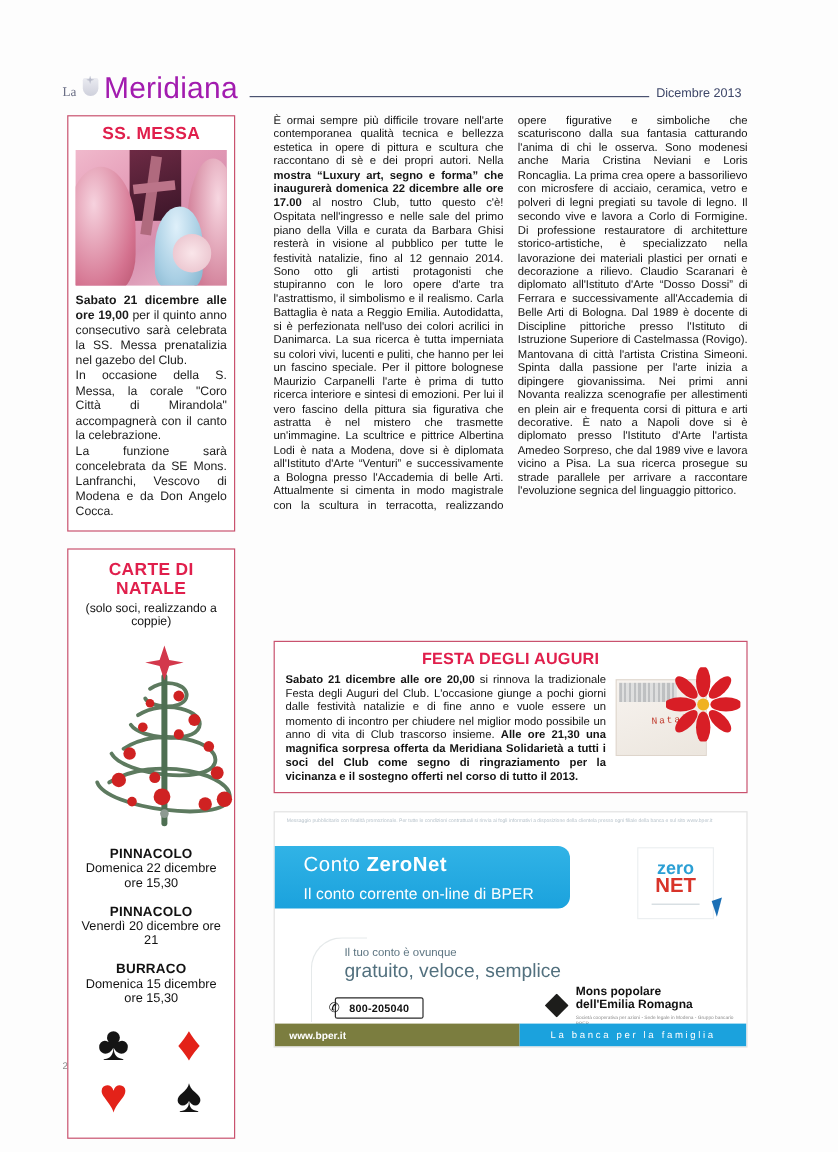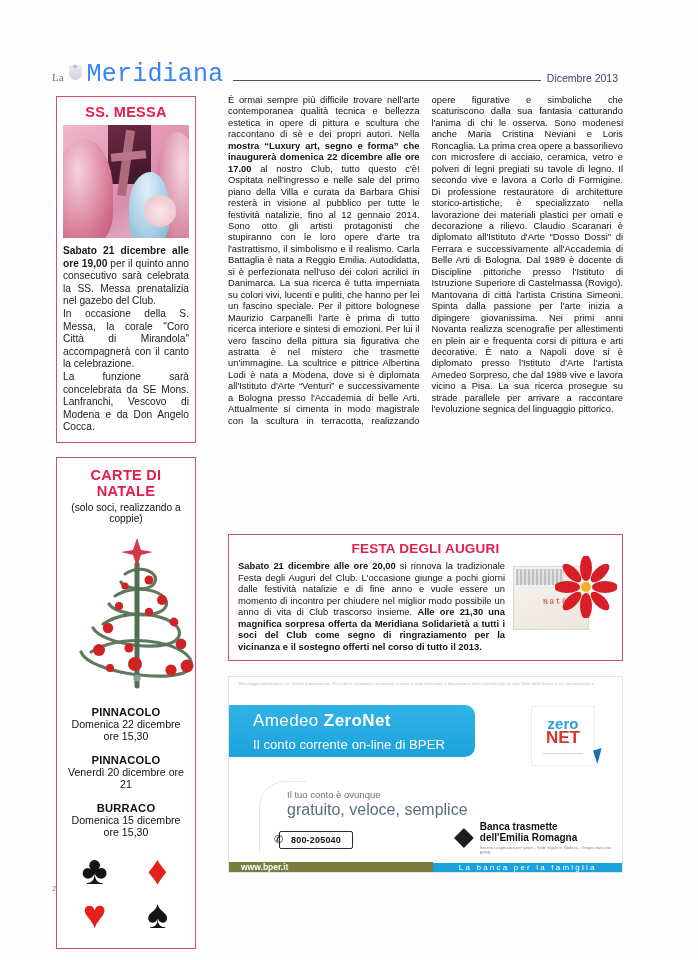--- a/index.html
+++ b/index.html
@@ -50,23 +50,23 @@
     opacity: .9;
   }
   .mast-emblem .spark {
     position: absolute;
     left: 5px; top: 0px;
     width: 7px; height: 7px;
     background: #b9bccb;
     clip-path: polygon(50% 0%, 61% 39%, 100% 50%, 61% 61%, 50% 100%, 39% 61%, 0% 50%, 39% 39%);
   }
   .mast-title {
-    font-family: Liberation Mono, monospace;
+    font-family: Liberation Sans, sans-serif;
     font-size: 25px;
-    color: #3b82f6;
+    color: #a21caf;
     letter-spacing: .2px;
     line-height: 1;
     margin-bottom: -1px;
   }
   .mast-rule {
     flex: 1;
     height: 0;
     border-bottom: 1.6px solid #4a5270;
     margin: 0 0 5px 10px;
   }
@@ -382,21 +382,21 @@
   .ad-bank-mark {
     width: 20px; height: 20px; margin: 0 6px 0 10px;
     background:
       linear-gradient(#1d1d1b,#1d1d1b) 0 0/100% 100% no-repeat;
     clip-path: polygon(0% 50%, 50% 0%, 100% 50%, 50% 100%);
   }
   .ad-bank-text .b1 { font-size: 10px; font-weight: bold; color: #111; line-height: 11px; }
   .ad-bank-text .b2 { font-size: 4px; color: #8a8a8a; margin-top: 2px; }
   .ad-footer {
     position: absolute; left: 0; right: 0; bottom: 0;
-    height: 19px; display: flex; align-items: flex-end;
+    height: 19px; display: flex;
   }
   .ad-footer .left {
     width: 52%; background: #7b7d3f; color: #fff;
     display: flex; align-items: center; padding-left: 12px;
     font-size: 8.5px; font-weight: bold; box-sizing: border-box;
   }
   .ad-footer .right {
     flex: 1; background: #1ba2dd; color: #fff;
     display: flex; align-items: center; justify-content: center;
     font-size: 8px; letter-spacing: 2.2px;
@@ -532,21 +532,21 @@
         <circle cx="31" cy="31" r="5" fill="#f0b221"></circle>
       </svg>
     </div>
     <div class="festa-body"><b>Sabato 21 dicembre alle ore 20,00</b> si rinnova la tradizionale Festa degli Auguri del Club. L'occasione giunge a pochi giorni dalle festività natalizie e di fine anno e vuole essere un momento di incontro per chiudere nel miglior modo possibile un anno di vita di Club trascorso insieme. <b>Alle ore 21,30 una magnifica sorpresa offerta da Meridiana Solidarietà a tutti i soci del Club come segno di ringraziamento per la vicinanza e il sostegno offerti nel corso di tutto il 2013.</b></div>
   </div>
 
   <div class="ad">
     <div class="ad-fineprint">Messaggio pubblicitario con finalità promozionale. Per tutte le condizioni contrattuali si rinvia ai fogli informativi a disposizione della clientela presso ogni filiale della banca e sul sito www.bper.it</div>
 
     <div class="ad-banner">
-      <div class="l1"><span>Amedeo </span><b>ZeroNet</b></div>
+      <div class="l1"><span>Conto </span><b>ZeroNet</b></div>
       <div class="l2">Il conto corrente on-line di BPER</div>
     </div>
 
     <div class="ad-logo">
       <div class="zero">zero</div>
       <div class="net">NET</div>
       <div class="ruled"></div>
     </div>
     <div class="ad-cursor"></div>
 
@@ -555,21 +555,21 @@
     <div class="ad-tag2">gratuito, veloce, semplice</div>
 
     <div class="ad-phone">
       <div class="horn">✆</div>
       <span>800-205040</span>
     </div>
 
     <div class="ad-bankbox">
       <div class="ad-bank-mark"></div>
       <div class="ad-bank-text">
-        <div class="b1">Banca trasmette</div>
+        <div class="b1">Mons popolare</div>
         <div class="b1">dell'Emilia Romagna</div>
         <div class="b2">Società cooperativa per azioni - Sede legale in Modena - Gruppo bancario BPER</div>
       </div>
     </div>
 
     <div class="ad-footer">
       <div class="left">www.bper.it</div>
       <div class="right">La banca per la famiglia</div>
     </div>
   </div>

